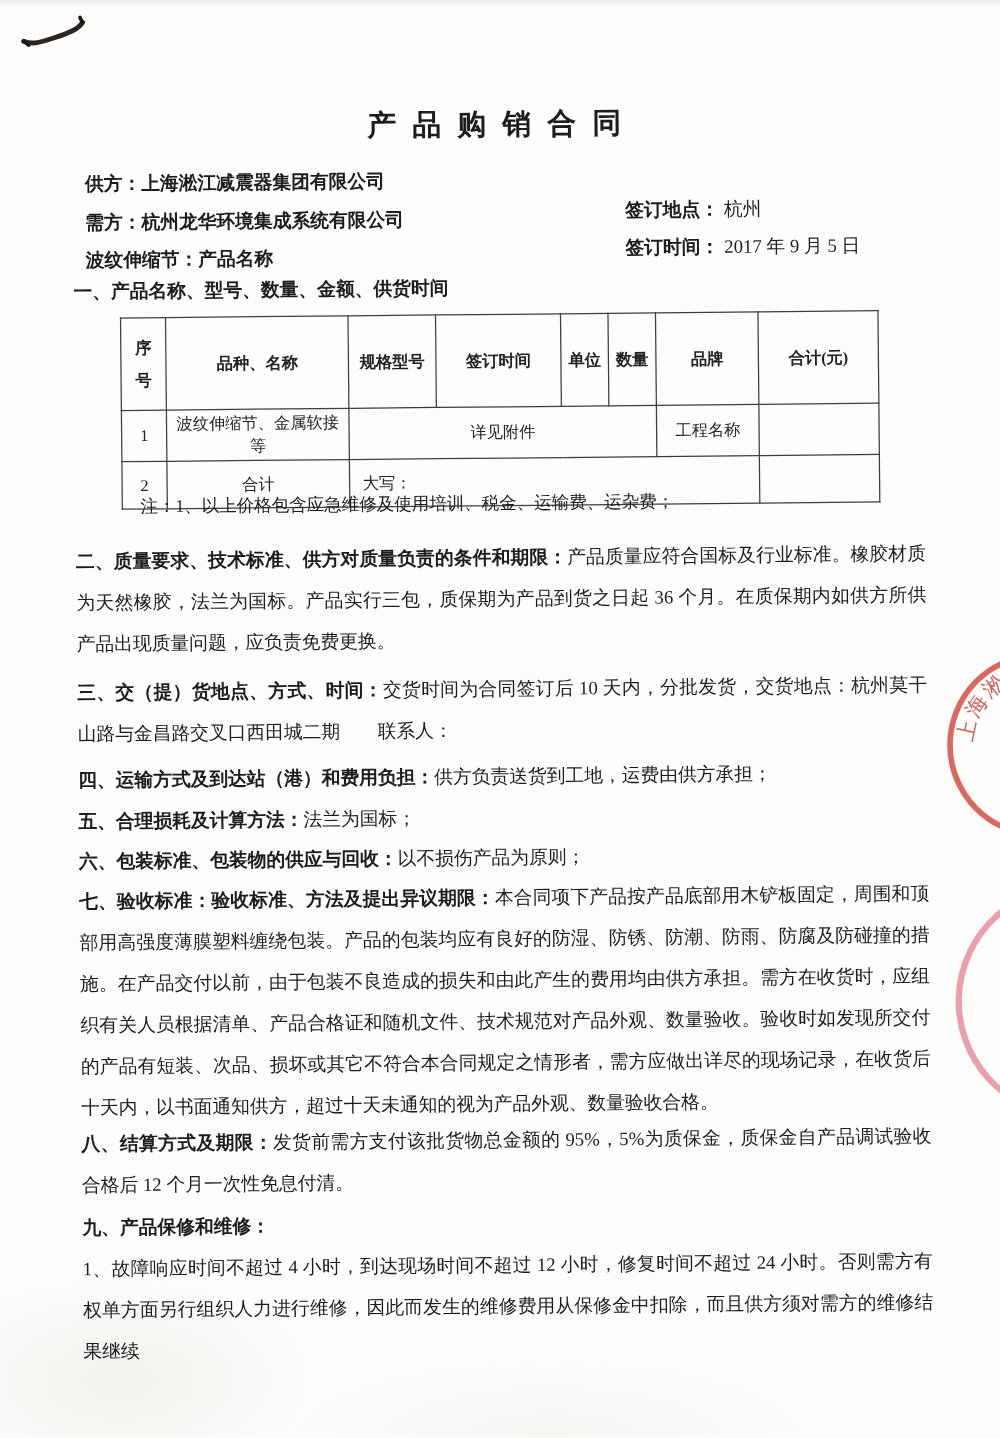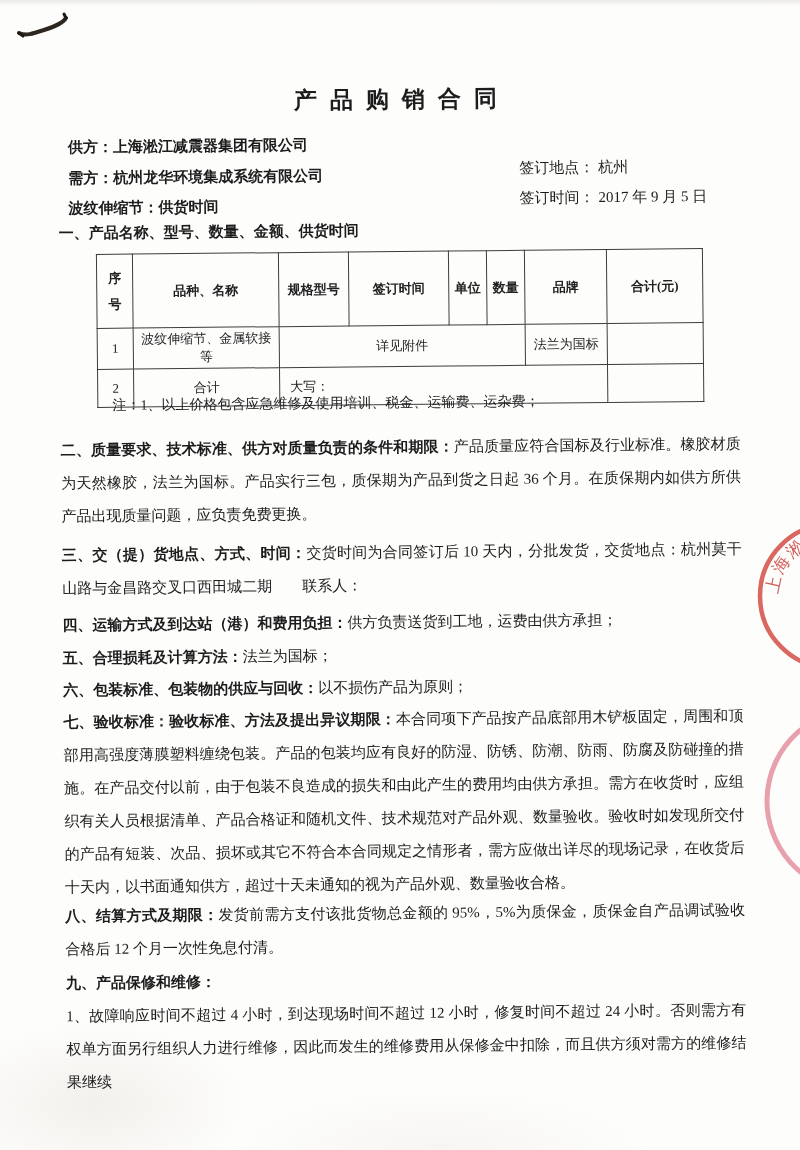--- a/index.html
+++ b/index.html
@@ -19,21 +19,21 @@
   }
   .tilt{position:absolute;inset:0;transform:rotate(-0.55deg);transform-origin:400px 575px;}
 
   .doc-title{
     position:absolute;top:84px;left:0;width:100%;text-align:center;
     font-size:23px;font-weight:700;letter-spacing:13px;text-indent:13px;
   }
   .party{position:absolute;left:72px;font-size:15px;font-weight:700;white-space:nowrap;}
   .party .val{font-weight:700;}
   .sign{position:absolute;left:504px;font-size:15px;white-space:nowrap;}
-  .sign .lbl{font-weight:400;margin-left:19px;}
+  .sign .lbl{font-weight:700;}
   .sign .val{font-weight:400;padding-left:4px;}
 
   .sec-heading{position:absolute;left:62px;top:221px;font-size:15px;font-weight:700;}
 
   table.products{
     position:absolute;left:99px;top:251px;border-collapse:collapse;table-layout:fixed;
     font-size:13px;color:#222;
   }
   .products th,.products td{border:1px solid #3d3d3d;text-align:center;padding:2px 4px;overflow:hidden;}
   .products th{font-weight:600;}
@@ -71,21 +71,21 @@
 
     <div class="doc-title">产品购销合同</div>
 
     <div class="party" style="top:135px">
       <span class="lbl">供方：</span><span class="val">上海淞江减震器集团有限公司</span>
     </div>
     <div class="party" style="top:166px">
       <span class="lbl">需方：</span><span class="val">杭州龙华环境集成系统有限公司</span>
     </div>
     <div class="party" style="top:196px">
-      <span class="lbl">波纹伸缩节：</span><span class="val">供货时间</span>
+      <span class="lbl">波纹伸缩节：</span><span class="val">产品名称</span>
     </div>
 
     <div class="sign" style="top:160px">
       <span class="lbl">签订地点：</span><span class="val">杭州</span>
     </div>
     <div class="sign" style="top:190px">
       <span class="lbl">签订时间：</span><span class="val">2017 年 9 月 5 日</span>
     </div>
 
     <div class="sec-heading">一、产品名称、型号、数量、金额、供货时间</div>
@@ -109,21 +109,21 @@
         <th>签订时间</th>
         <th>单位</th>
         <th>数量</th>
         <th>品牌</th>
         <th>合计(元)</th>
       </tr>
       <tr class="body-row">
         <td>1</td>
         <td>波纹伸缩节、金属软接等</td>
         <td colspan="4">详见附件</td>
-        <td>法兰为国标</td>
+        <td>工程名称</td>
         <td></td>
       </tr>
       <tr class="body-row">
         <td>2</td>
         <td>合计</td>
         <td colspan="5" class="words-cell">大写：</td>
         <td></td>
       </tr>
     </tbody>
       </table>

